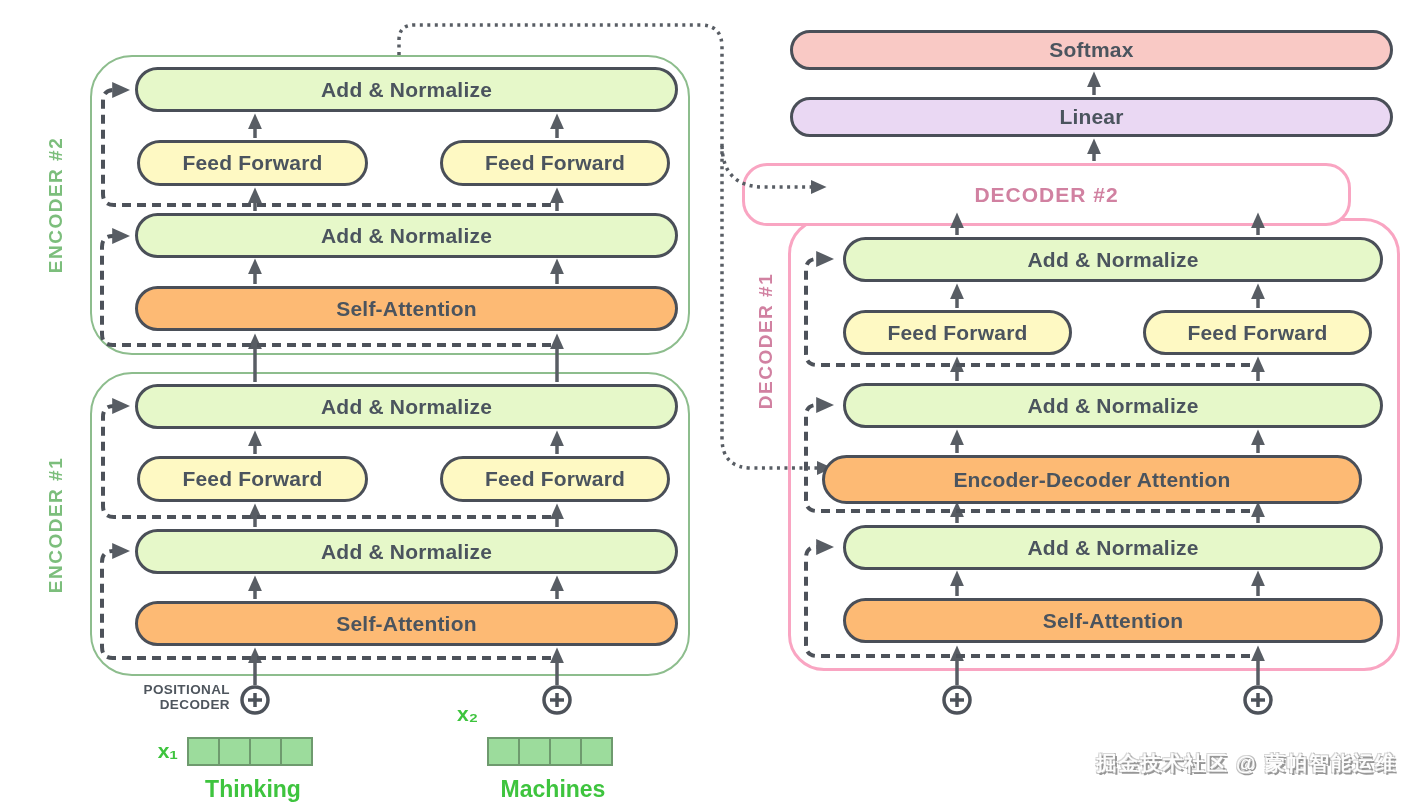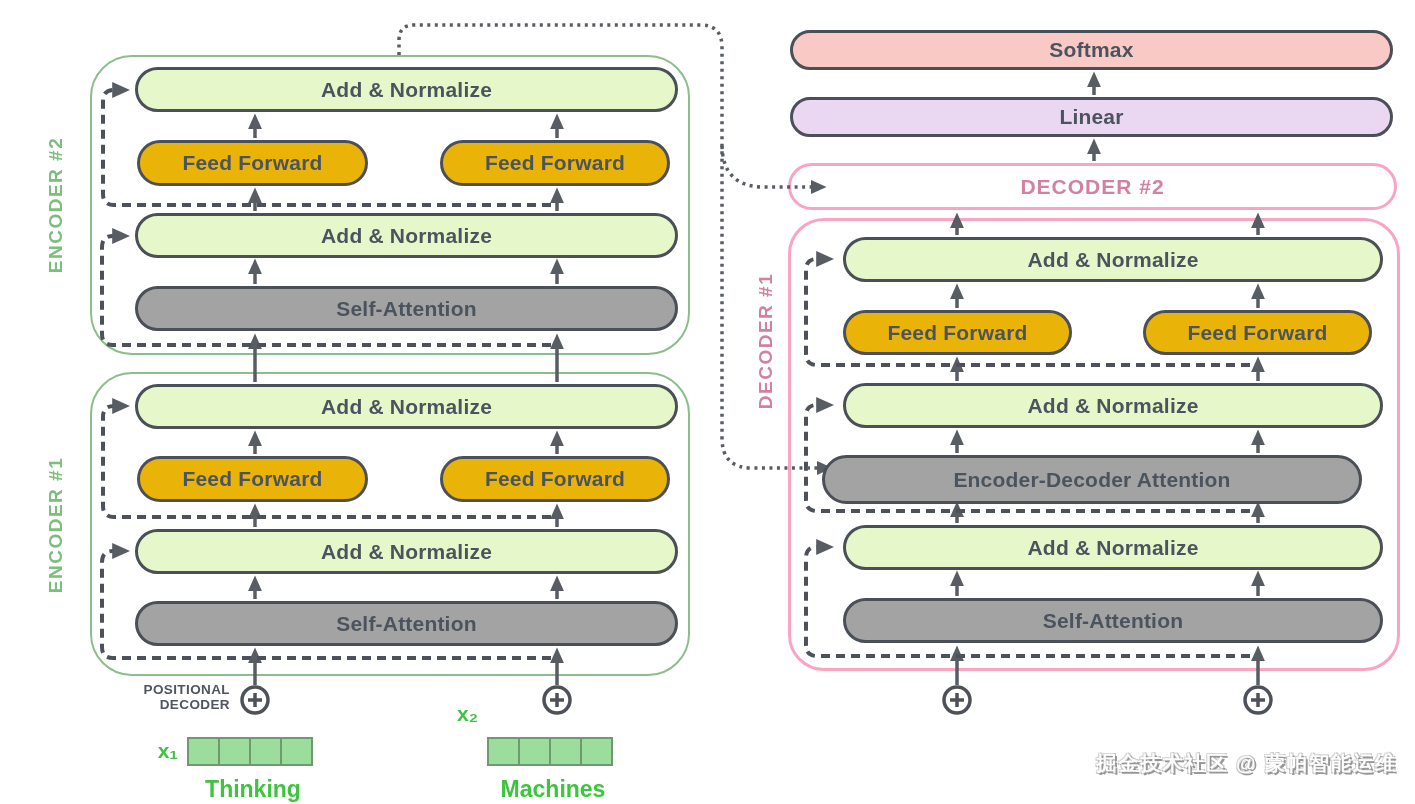--- a/index.html
+++ b/index.html
@@ -10,22 +10,22 @@
   .cont{position:absolute;box-sizing:border-box;background:#fff;}
   .enc-cont{border:2.5px solid #8dbd8d;border-radius:42px;}
   .dec-cont{border:3px solid #f9a5c2;border-radius:36px;}
   .wires{position:absolute;left:0;top:0;pointer-events:none;}
   .bx{
     position:absolute;box-sizing:border-box;border:3.5px solid #4a4f58;border-radius:26px;
     display:flex;align-items:center;justify-content:center;
     font-size:21px;font-weight:600;color:#4b545e;letter-spacing:.2px;white-space:nowrap;
   }
   .green{background:#e6f8c9;}
-  .orange{background:#a3a3a3;}
-  .blue{background:#eab308;}
+  .orange{background:#fdba74;}
+  .blue{background:#fef9c3;}
   .red{background:#f9c9c5;}
   .purple{background:#ead8f3;}
   .dec2bx{
     position:absolute;box-sizing:border-box;border:3px solid #f9a5c2;border-radius:25px;background:#fff;
     display:flex;align-items:center;justify-content:center;
     font-size:21px;font-weight:600;color:#d181a1;letter-spacing:1px;white-space:nowrap;
   }
   .vlab{
     position:absolute;transform:translate(-50%,-50%) rotate(-90deg);white-space:nowrap;
     font-size:19px;font-weight:700;letter-spacing:1.5px;
@@ -54,21 +54,21 @@
   }
 </style>
 </head>
 <body>
 
 <div class="stage">
 
   <div class="cont enc-cont" style="left:90px;top:55px;width:600px;height:300px;"></div>
   <div class="cont enc-cont" style="left:90px;top:372px;width:600px;height:304px;"></div>
   <div class="cont dec-cont" style="left:788px;top:218px;width:612px;height:453px;"></div>
-  <div class="dec2bx" style="left:788px;top:163px;width:609px;height:47px;">
+  <div class="dec2bx" style="left:742px;top:163px;width:609px;height:63px;">
     <span>DECODER #2</span>
   </div>
 
   <svg class="wires" width="1415" height="804" viewBox="0 0 1415 804">
     <defs>
       <marker id="arr" markerUnits="strokeWidth" markerWidth="4.5" markerHeight="4" refX="3.2" refY="2" orient="auto">
         <path d="M0,0 L4.5,2 L0,4 Z" fill="#585d64"></path>
       </marker>
     </defs>
 

